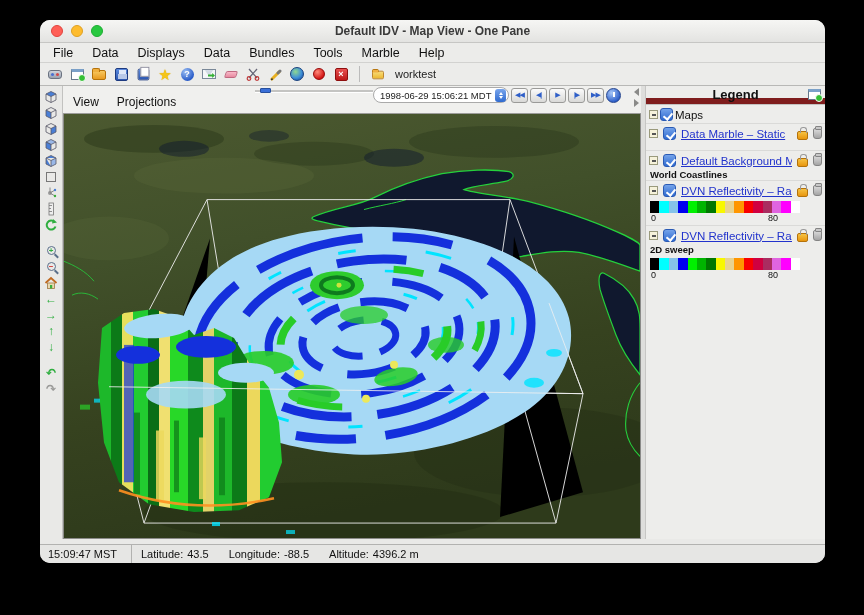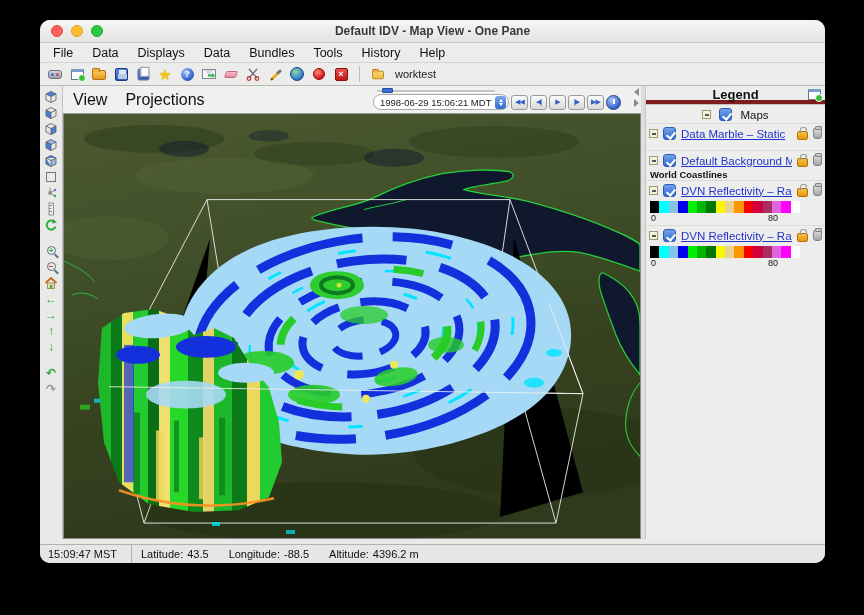--- a/index.html
+++ b/index.html
@@ -68,22 +68,22 @@
   .gray-arrow { color:#9a9a98; }
   .mag { width:9px; height:9px; border:1.5px solid #5a6f8a; border-radius:50%; position:relative; font-size:8px; font-weight:bold; display:flex; align-items:center; justify-content:center; line-height:1; }
   .mag::after { content:''; position:absolute; right:-4px; bottom:-3px; width:5px; height:1.8px; background:#5a6f8a; transform:rotate(45deg); }
   .mag.plus  { color:#2fae3f; }
   .mag.minus { color:#d03030; }
 
   
   .map-pane { width:578px; flex:0 0 578px; display:flex; flex-direction:column; background:#ececea; }
   .map-header { height:28px; flex:0 0 28px; position:relative; background:#f0f0ee; border-bottom:1px solid #9c9c9a; }
   .view-menus { position:absolute; left:10px; bottom:4px; display:flex; gap:18px; }
-  .view-menu { font-size:16px; color:#111; }
-  .time-widget { position:absolute; right:20px; top:1px; display:flex; flex-direction:column; }
+  .view-menu { font-size:12px; color:#111; }
+  .time-widget { position:absolute; right:20px; top:1px; display:flex; flex-direction:row; }
   .time-slider { width:118px; height:5px; margin:1px 0 1px 4px; position:relative; }
   .time-slider::before { content:''; position:absolute; left:0; right:0; top:2px; height:2px; background:#c4c4c2; border-bottom:1px solid #fff; }
   .time-thumb { position:absolute; left:5px; top:0; width:11px; height:5px; background:#3a6fd8; border:1px solid #27509e; border-radius:1px; }
   .time-row { display:flex; align-items:center; gap:2px; }
   .time-combo { width:136px; height:16px; background:#fff; border:1px solid #aaa; border-radius:8px; display:flex; align-items:center; justify-content:space-between; padding:0 2px 0 6px; }
   .time-combo-text { font-size:9.5px; color:#222; white-space:nowrap; }
   .combo-stepper { width:11px; height:13px; background:linear-gradient(#79a5ec,#2f6bd0); border-radius:3px; display:flex; flex-direction:column; align-items:center; justify-content:center; gap:1px; }
   .combo-stepper i { display:block; width:0; height:0; border-left:2.5px solid transparent; border-right:2.5px solid transparent; }
   .combo-stepper .up { border-bottom:3px solid #fff; }
   .combo-stepper .dn { border-top:3px solid #fff; }
@@ -95,23 +95,23 @@
   .ov.left  { border-top:4px solid transparent; border-bottom:4px solid transparent; border-right:5px solid #8a8a88; }
   .ov.right { border-top:4px solid transparent; border-bottom:4px solid transparent; border-left:5px solid #8a8a88; }
 
   .map-canvas { flex:1; position:relative; border:1px solid #8a8a88; border-top:none; overflow:hidden; }
   .map-canvas svg { width:100%; height:100%; display:block; }
 
   .splitter { width:5px; flex:0 0 5px; background:#dededc; border-right:1px solid #c6c6c4; }
 
   
   .legend-pane { flex:1; background:#ededeb; font-size:11.5px; color:#111; overflow:hidden; }
-  .legend-title { height:18px; text-align:center; font-weight:bold; font-size:13px; border-bottom:4px solid #7f1d1d; position:relative; padding-top:1px; }
+  .legend-title { height:18px; text-align:center; font-weight:bold; font-size:13px; border-bottom:6px solid #7f1d1d; position:relative; padding-top:1px; }
   .float-btn { position:absolute; right:4px; top:3px; }
-  .grp-header { display:flex; align-items:center; gap:8px; padding:3px 3px 2px 3px; border-top:1px solid #c2c2c0;justify-content:center; }
+  .grp-header { display:flex; align-items:center; gap:2px; padding:3px 3px 2px 3px; border-top:1px solid #c2c2c0; }
   .grp-header:first-of-type { border-top:none; }
   .item-row { display:flex; align-items:center; gap:5px; padding:3px 3px 1px 3px; border-top:1px solid #dadad8; }
   .legend-link { flex:1; color:#2233cc; text-decoration:underline; font-size:11.5px; white-space:nowrap; overflow:hidden; }
   .sub-line { font-size:9.5px; font-weight:bold; padding:1px 0 0 4px; }
   .colorbar { width:150px; height:12px; display:flex; margin:3px 0 0 4px; }
   .colorbar span { flex:1; }
   .scale-row { width:150px; margin-left:4px; height:12px; position:relative; font-size:9px; }
   .scale-min { position:absolute; left:1px; top:0; }
   .scale-max { position:absolute; left:118px; top:0; }
   .maps-gap { height:9px; }
@@ -147,21 +147,21 @@
     <div class="win-title">Default IDV - Map View - One Pane</div>
   </div>
 
   <div class="menubar">
     <span class="menu-item">File</span>
     <span class="menu-item">Data</span>
     <span class="menu-item">Displays</span>
     <span class="menu-item">Data</span>
     <span class="menu-item">Bundles</span>
     <span class="menu-item">Tools</span>
-    <span class="menu-item">History</span>
+    <span class="menu-item">Marble</span>
     <span class="menu-item">Help</span>
   </div>
 
   <div class="toolbar">
     <span class="tbi">
         <span class="i-dash"></span>
       </span>
     <span class="tbi">
         <span class="i-win green-dot"></span>
       </span>
@@ -511,20 +511,21 @@
         <span class="scale-max">80</span>
       </div>
 
       <div class="item-row">
         <span class="mb"></span>
         <span class="cb"></span>
         <span class="legend-link">DVN Reflectivity – Rada...</span>
         <span class="lock"></span>
         <span class="trash"></span>
       </div>
+      <div class="sub-line">2D sweep</div>
       <div class="colorbar">
           <span style="background: rgb(0, 0, 0);"></span>
           <span style="background: rgb(0, 255, 255);"></span>
           <span style="background: rgb(133, 194, 233);"></span>
           <span style="background: rgb(0, 0, 240);"></span>
           <span style="background: rgb(0, 240, 0);"></span>
           <span style="background: rgb(0, 180, 0);"></span>
           <span style="background: rgb(0, 120, 0);"></span>
           <span style="background: rgb(248, 248, 0);"></span>
           <span style="background: rgb(232, 211, 144);"></span>

